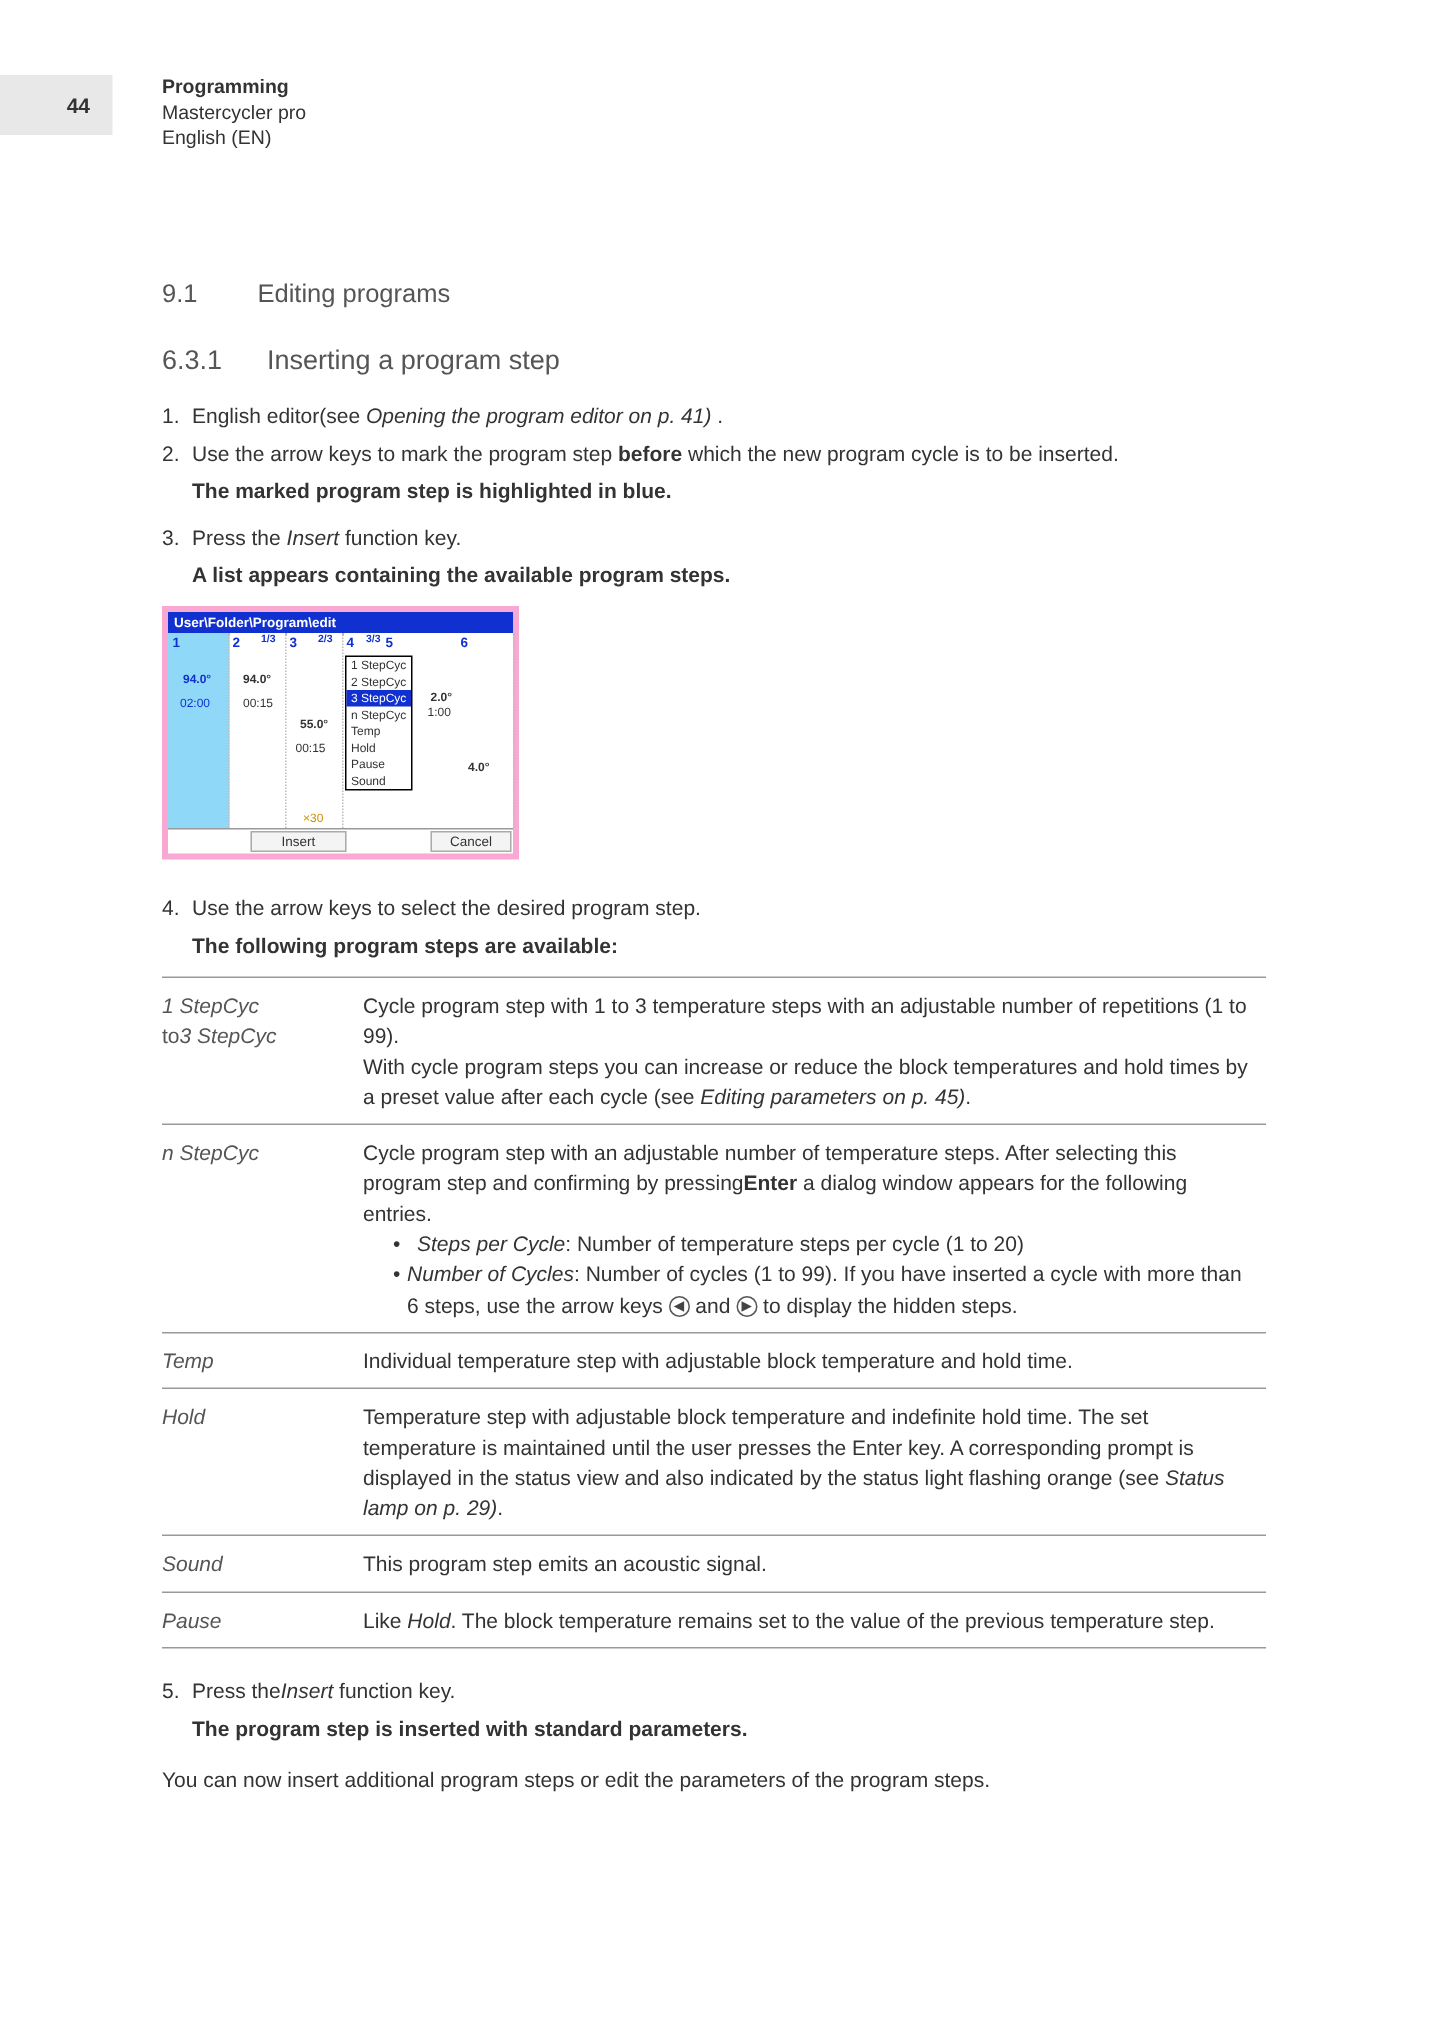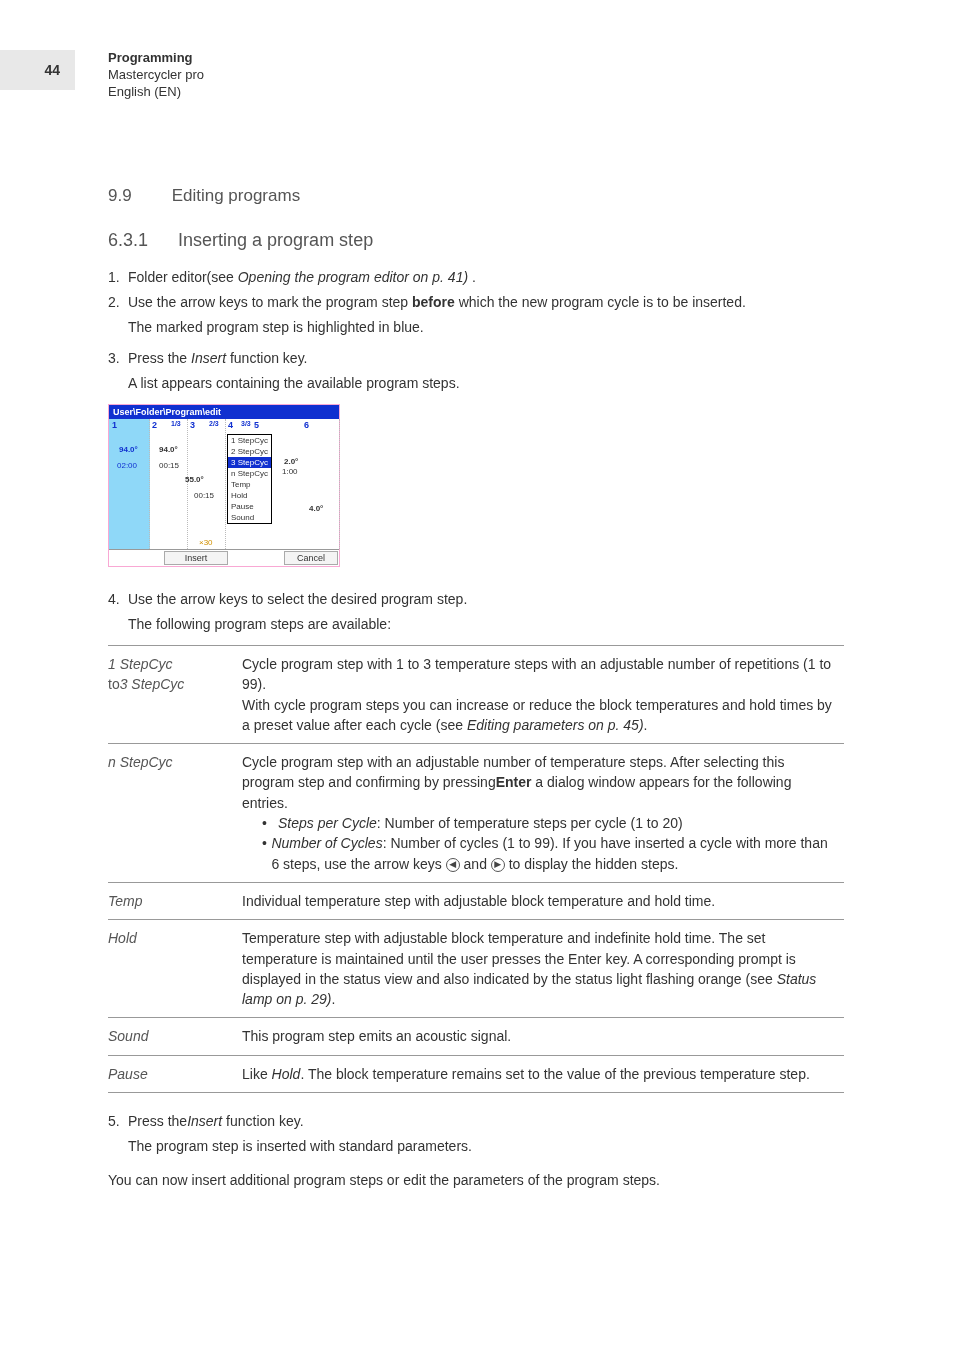--- a/index.html
+++ b/index.html
@@ -59,29 +59,30 @@
   }
   .list-marker {
     width: 20px;
     flex-shrink: 0;
   }
   .list-body { flex: 1; }
   .list-sub {
     margin-left: 20px;
     margin-bottom: 10px;
     line-height: 1.5;
+    font-weight: bold;
   }
   em, .italic { font-style: italic; }
   b, .bold { font-weight: bold; }
 
   
   .screenshot {
     margin: 10px 0 22px 0;
     width: 230px;
-    border: 1px solid #f9a8d4;
+    border: 4px solid #f9a8d4;
     font-family: Arial, sans-serif;
     font-size: 9px;
     background: #fff;
   }
   .screenshot .titlebar {
     background: #1030d0;
     color: #fff;
     padding: 2px 4px;
     font-weight: bold;
     font-size: 9px;
@@ -176,32 +177,32 @@
 
 <div class="header">
   <div class="title-bold">Programming</div>
   <div>Mastercycler pro</div>
   <div>English (EN)</div>
 </div>
 
 <div class="content">
 
   <div class="section-heading">
-    <span class="num">9.9</span><span>Editing programs</span>
+    <span class="num">9.1</span><span>Editing programs</span>
   </div>
 
 
   <div class="subsection-heading">
     <span class="num">6.3.1</span><span>Inserting a program step</span>
   </div>
 
   <div class="list-item">
     <div class="list-marker">1.</div>
     <div class="list-body">
-      <span>Folder editor(see </span><span class="italic">Opening the program editor on p. 41)</span><span> .</span>
+      <span>English editor(see </span><span class="italic">Opening the program editor on p. 41)</span><span> .</span>
     </div>
   </div>
 
   <div class="list-item">
     <div class="list-marker">2.</div>
     <div class="list-body">
       <span>Use the arrow keys to mark the program step </span><b>before</b><span> which the new program cycle is to be inserted.</span>
     </div>
   </div>
   <div class="list-sub">The marked program step is highlighted in blue.</div>
@@ -227,21 +228,21 @@
       <span class="step-label small" style="left:62px">1/3</span>
       <span class="step-label" style="left:81px">3</span>
       <span class="step-label small" style="left:100px">2/3</span>
       <span class="step-label" style="left:119px">4</span>
       <span class="step-label small" style="left:132px">3/3</span>
       <span class="step-label" style="left:145px">5</span>
       <span class="step-label" style="left:195px">6</span>
 
       <span class="temp-label" style="left:10px;top:26px">94.0°</span>
       <span class="temp-label" style="left:50px;top:26px;color:#333">94.0°</span>
-      <span class="temp-label" style="left:76px;top:56px;color:#333">55.0°</span>
+      <span class="temp-label" style="left:88px;top:56px;color:#333">55.0°</span>
       <span class="temp-label" style="left:175px;top:38px;color:#333">2.0°</span>
       <span class="temp-label" style="left:200px;top:85px;color:#333">4.0°</span>
 
       <span class="time-label" style="left:8px;top:42px">02:00</span>
       <span class="time-label" style="left:50px;top:42px;color:#333">00:15</span>
       <span class="time-label" style="left:85px;top:72px;color:#333">00:15</span>
       <span class="time-label" style="left:173px;top:48px;color:#333">1:00</span>
 
       <span class="cycle-label">×30</span>
 

